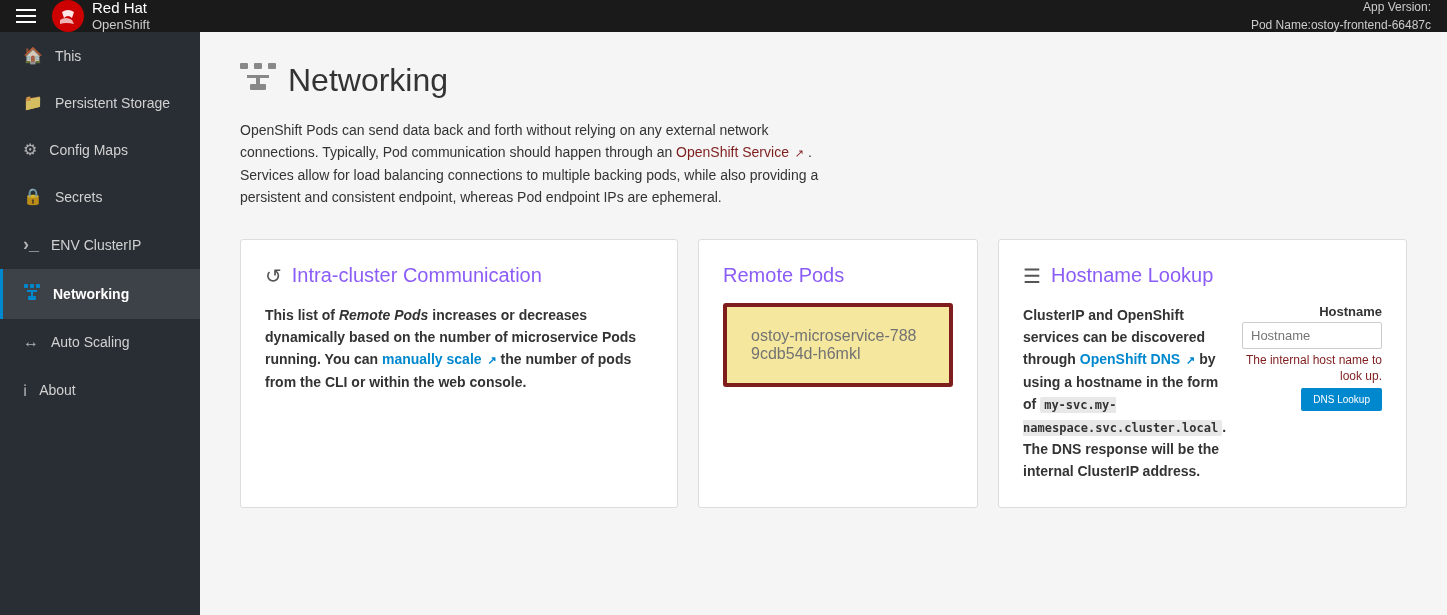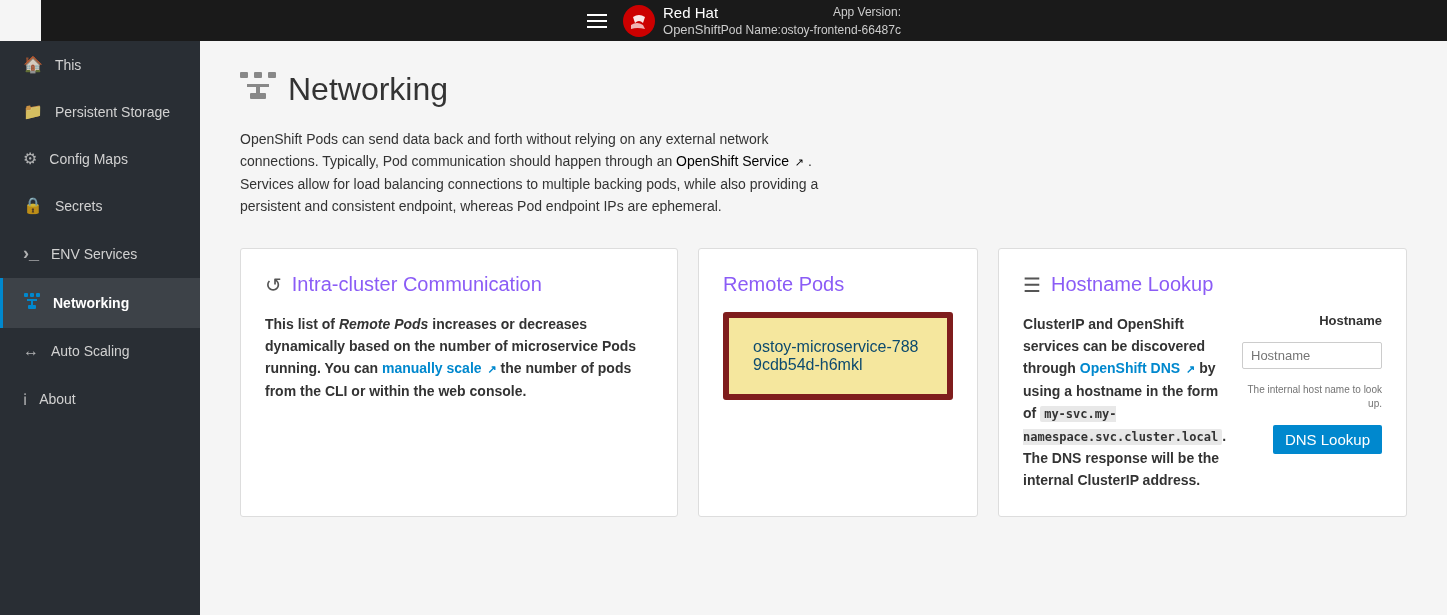--- a/index.html
+++ b/index.html
@@ -2,27 +2,26 @@
 <html><head>
   <meta charset="utf-8">
   <style>
     * { box-sizing: border-box; margin: 0; padding: 0; }
     body { font-family: 'Helvetica Neue', Helvetica, Arial, sans-serif; font-size: 14px; display: flex; flex-direction: column; height: 615px; overflow: hidden; background: #f5f5f5; }
 
     
     .topbar {
       background: #1a1a1a;
       color: #fff;
-      height: 41px;
+      height: 32px;
       display: flex;
       align-items: center;
-      justify-content: center;
+      justify-content: space-between;
       padding: 0 16px;
       flex-shrink: 0;
-      margin-left: 41px;
     }
     .topbar-left { display: flex; align-items: center; gap: 16px; }
     .hamburger { display: flex; flex-direction: column; gap: 4px; cursor: pointer; }
     .hamburger span { display: block; width: 20px; height: 2px; background: #fff; }
     .brand { display: flex; align-items: center; gap: 8px; }
     .rh-logo { width: 32px; height: 32px; }
     .brand-text { font-size: 15px; font-weight: 500; line-height: 1.2; }
     .brand-text .sub { font-size: 13px; color: #ccc; }
     .topbar-right { font-size: 12px; color: #ccc; text-align: right; line-height: 1.5; }
 
@@ -78,21 +77,21 @@
       font-weight: 300;
       color: #333;
     }
     .intro-text {
       font-size: 14px;
       color: #333;
       line-height: 1.6;
       max-width: 600px;
       margin-bottom: 30px;
     }
-    .intro-text a { color: #000000; text-decoration: none; }
+    .intro-text a { color: #7f1d1d; text-decoration: none; }
     .ext-link-icon { font-size: 11px; margin-left: 2px; }
 
     
     .cards-row { display: flex; gap: 20px; }
 
     
     .card {
       background: #fff;
       border: 1px solid #ddd;
       border-radius: 3px;
@@ -106,58 +105,58 @@
       margin-bottom: 16px;
     }
     .card-title-icon { font-size: 20px; color: #555; }
     .card-title { font-size: 20px; font-weight: 300; color: #8b5cf6; }
     .card-body { font-size: 14px; color: #333; line-height: 1.6; font-weight: bold; }
     .card-body a { color: #0088ce; text-decoration: none; }
 
     
     .remote-pods-card { flex: 0 0 280px; }
     .pod-box {
-      border: 6px solid #7f1d1d;
+      border: 4px solid #7f1d1d;
       background: #f5e79e;
       padding: 20px 24px;
       border-radius: 3px;
       margin-top: 8px;
       font-size: 16px;
       font-weight: 500;
-      color: #0c4a6e;
+      color: #737373;
       word-break: break-all;
     }
 
     
     .hostname-card { flex: 0 0 380px; }
     .hostname-lookup-right {
       flex-shrink: 0;
       display: flex;
       flex-direction: column;
       align-items: flex-end;
-      gap: 14px;
+      gap: 3px;
     }
     .hostname-label { font-size: 13px; font-weight: 600; color: #333; }
     .hostname-input {
       border: 1px solid #ccc;
       border-radius: 2px;
       padding: 5px 8px;
       font-size: 13px;
       width: 140px;
       color: #999;
       outline: none;
     }
-    .hostname-hint { font-size: 10px; color: #737373; text-align: right; max-width: 140px; line-height: 1.4; }
+    .hostname-hint { font-size: 12px; color: #7f1d1d; text-align: right; max-width: 140px; line-height: 1.4; }
     .dns-btn {
       background: #0088ce;
       color: #fff;
       border: none;
       padding: 6px 12px;
       border-radius: 2px;
-      font-size: 15px;
+      font-size: 10px;
       cursor: pointer;
       font-weight: 500;
     }
 
     code {
       background: #e8e8e8;
       padding: 1px 4px;
       border-radius: 2px;
       font-family: monospace;
       font-size: 12px;
@@ -207,21 +206,21 @@
     <div class="sidebar-item">
       <span class="icon">⚙</span>
       <span>Config Maps</span>
     </div>
     <div class="sidebar-item">
       <span class="icon">🔒</span>
       <span>Secrets</span>
     </div>
     <div class="sidebar-item">
       <span class="icon" style="font-size:18px;font-weight:bold;">›_</span>
-      <span>ENV Services</span>
+      <span>ENV ClusterIP</span>
     </div>
     <div class="sidebar-item active">
       <span class="icon">
         <svg width="18" height="18" viewBox="0 0 18 18" fill="none">
           <rect x="1" y="1" width="4" height="4" rx="1" fill="#0088ce"></rect>
           <rect x="7" y="1" width="4" height="4" rx="1" fill="#0088ce"></rect>
           <rect x="13" y="1" width="4" height="4" rx="1" fill="#0088ce"></rect>
           <rect x="4" y="7" width="10" height="2" fill="#0088ce"></rect>
           <rect x="8" y="9" width="2" height="4" fill="#0088ce"></rect>
           <rect x="5" y="13" width="8" height="4" rx="1" fill="#0088ce"></rect>

